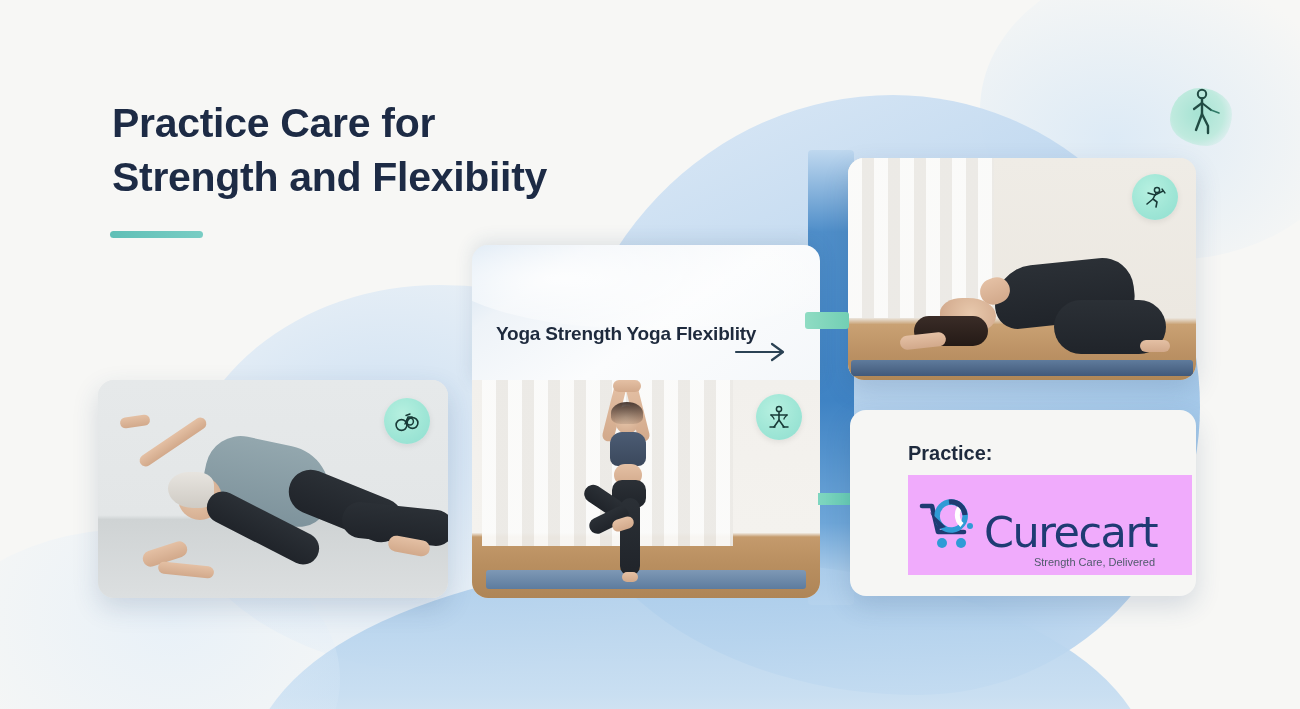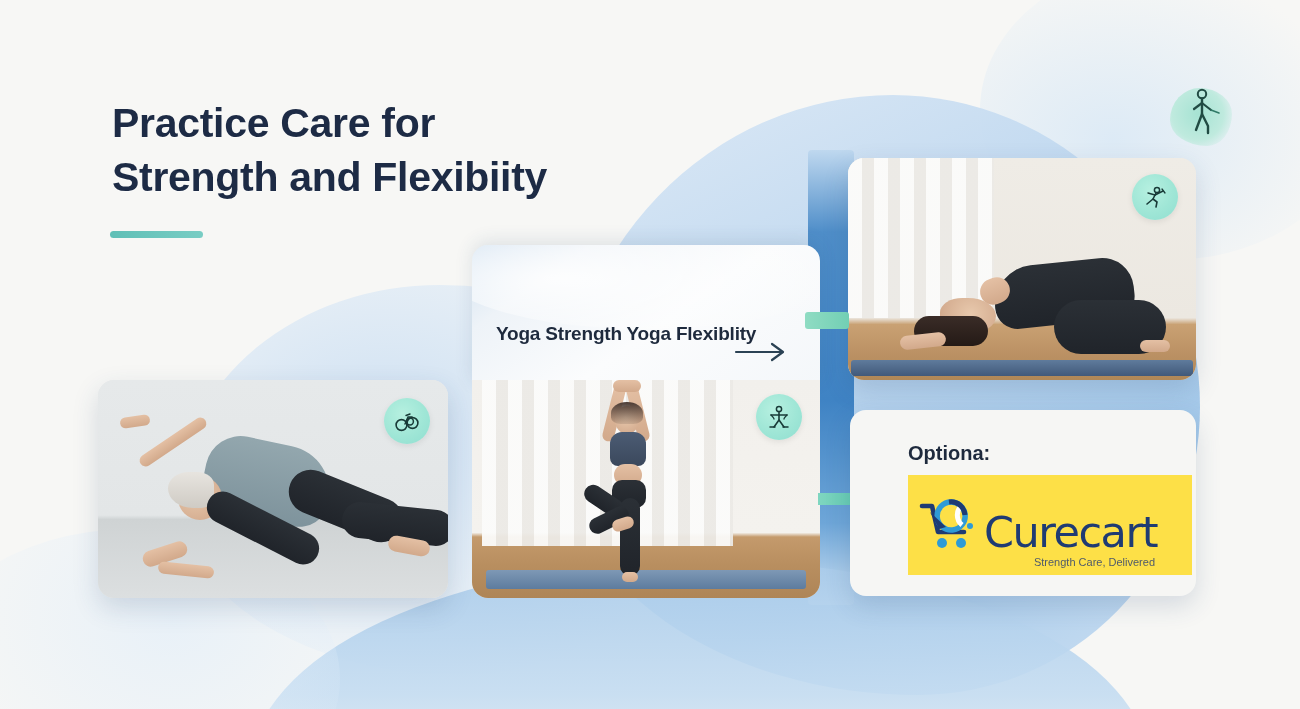--- a/index.html
+++ b/index.html
@@ -190,21 +190,21 @@
     position:absolute;
     left:58px; top:32px;
     font-size:20px;
     font-weight:bold;
     color:#1e2a3d;
   }
   .logo-plate {
     position:absolute;
     left:58px; top:65px;
     width:284px; height:100px;
-    background:#fde047;
+    background:#f0abfc;
     display:flex; align-items:center; padding-left:10px;
   }
   .logo-wrap { display:flex; align-items:flex-end; }
   .logo-mark { width:62px; height:58px; flex:none; }
   .logo-text { position:relative; margin-left:4px; }
   .logo-word {
     font-size:43px;
     color:#1f3b73;
     font-family:"DejaVu Sans", sans-serif;
     letter-spacing:-1.5px;
@@ -368,21 +368,21 @@
   <defs>
     <linearGradient id="agrad" x1="0" y1="0" x2="1" y2="0">
       <stop offset="0%" stop-color="#7fd6c0"></stop>
       <stop offset="100%" stop-color="#3fbda0"></stop>
     </linearGradient>
   </defs>
   <path d="M0 20 H48 V6 L88 26 L48 46 V32 H0 Z" fill="url(#agrad)"></path>
 </svg>
 
 <div class="optional-card">
-  <div class="optional-label">Optiona:</div>
+  <div class="optional-label">Practice:</div>
   <div class="logo-plate">
     <div class="logo-wrap">
       <svg class="logo-mark" viewBox="0 0 62 58">
         <path d="M4 10 H14 L20 36 H46" fill="none" stroke="#1f3b73" stroke-width="4.6" stroke-linecap="round" stroke-linejoin="round"></path>
         <circle cx="24" cy="47" r="5" fill="#2f9bd6"></circle>
         <circle cx="43" cy="47" r="5" fill="#2f9bd6"></circle>
         <path d="M47 18 A14 14 0 1 1 33 6 A14 14 0 0 1 47 18 Z" fill="none" stroke="#2f9bd6" stroke-width="5.5"></path>
         <path d="M44 9 A13 13 0 0 0 44 29" fill="none" stroke="#ffffff" stroke-width="5"></path>
         <path d="M31 6 A14 14 0 0 1 47 19" fill="none" stroke="#1f3b73" stroke-width="5"></path>
         <path d="M12 16 L28 31 L21 33 Z" fill="#1f3b73"></path>

